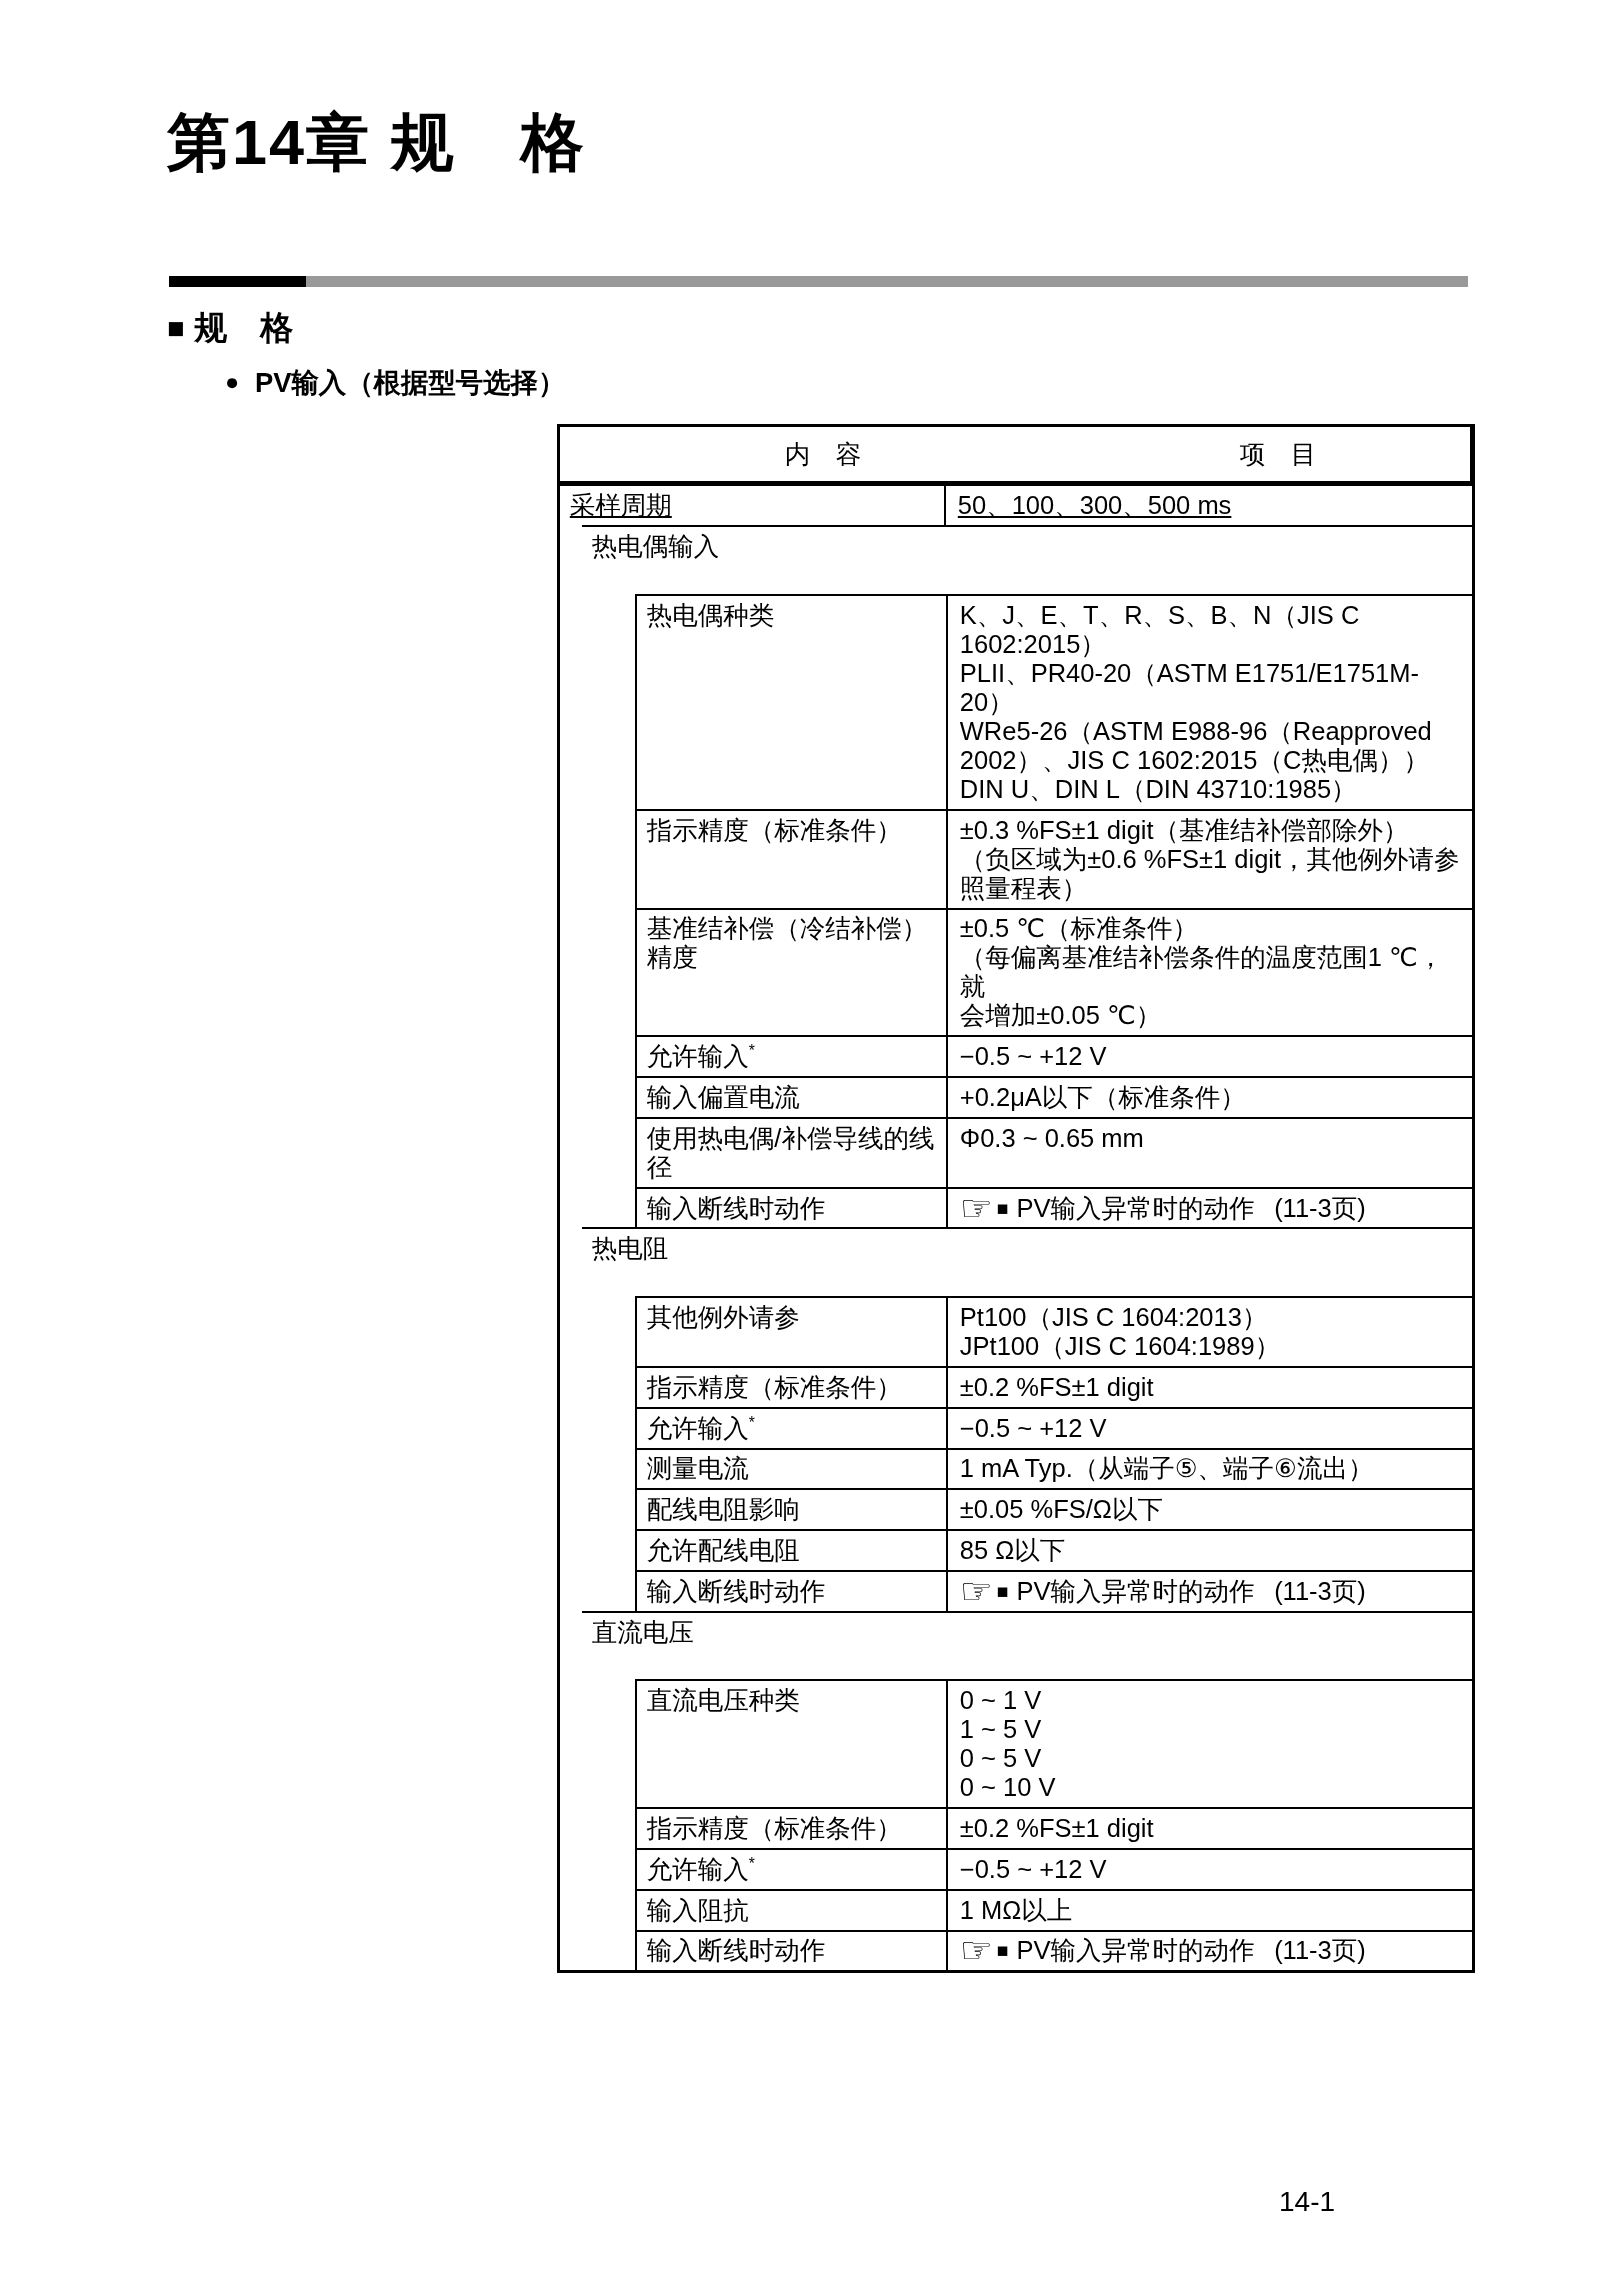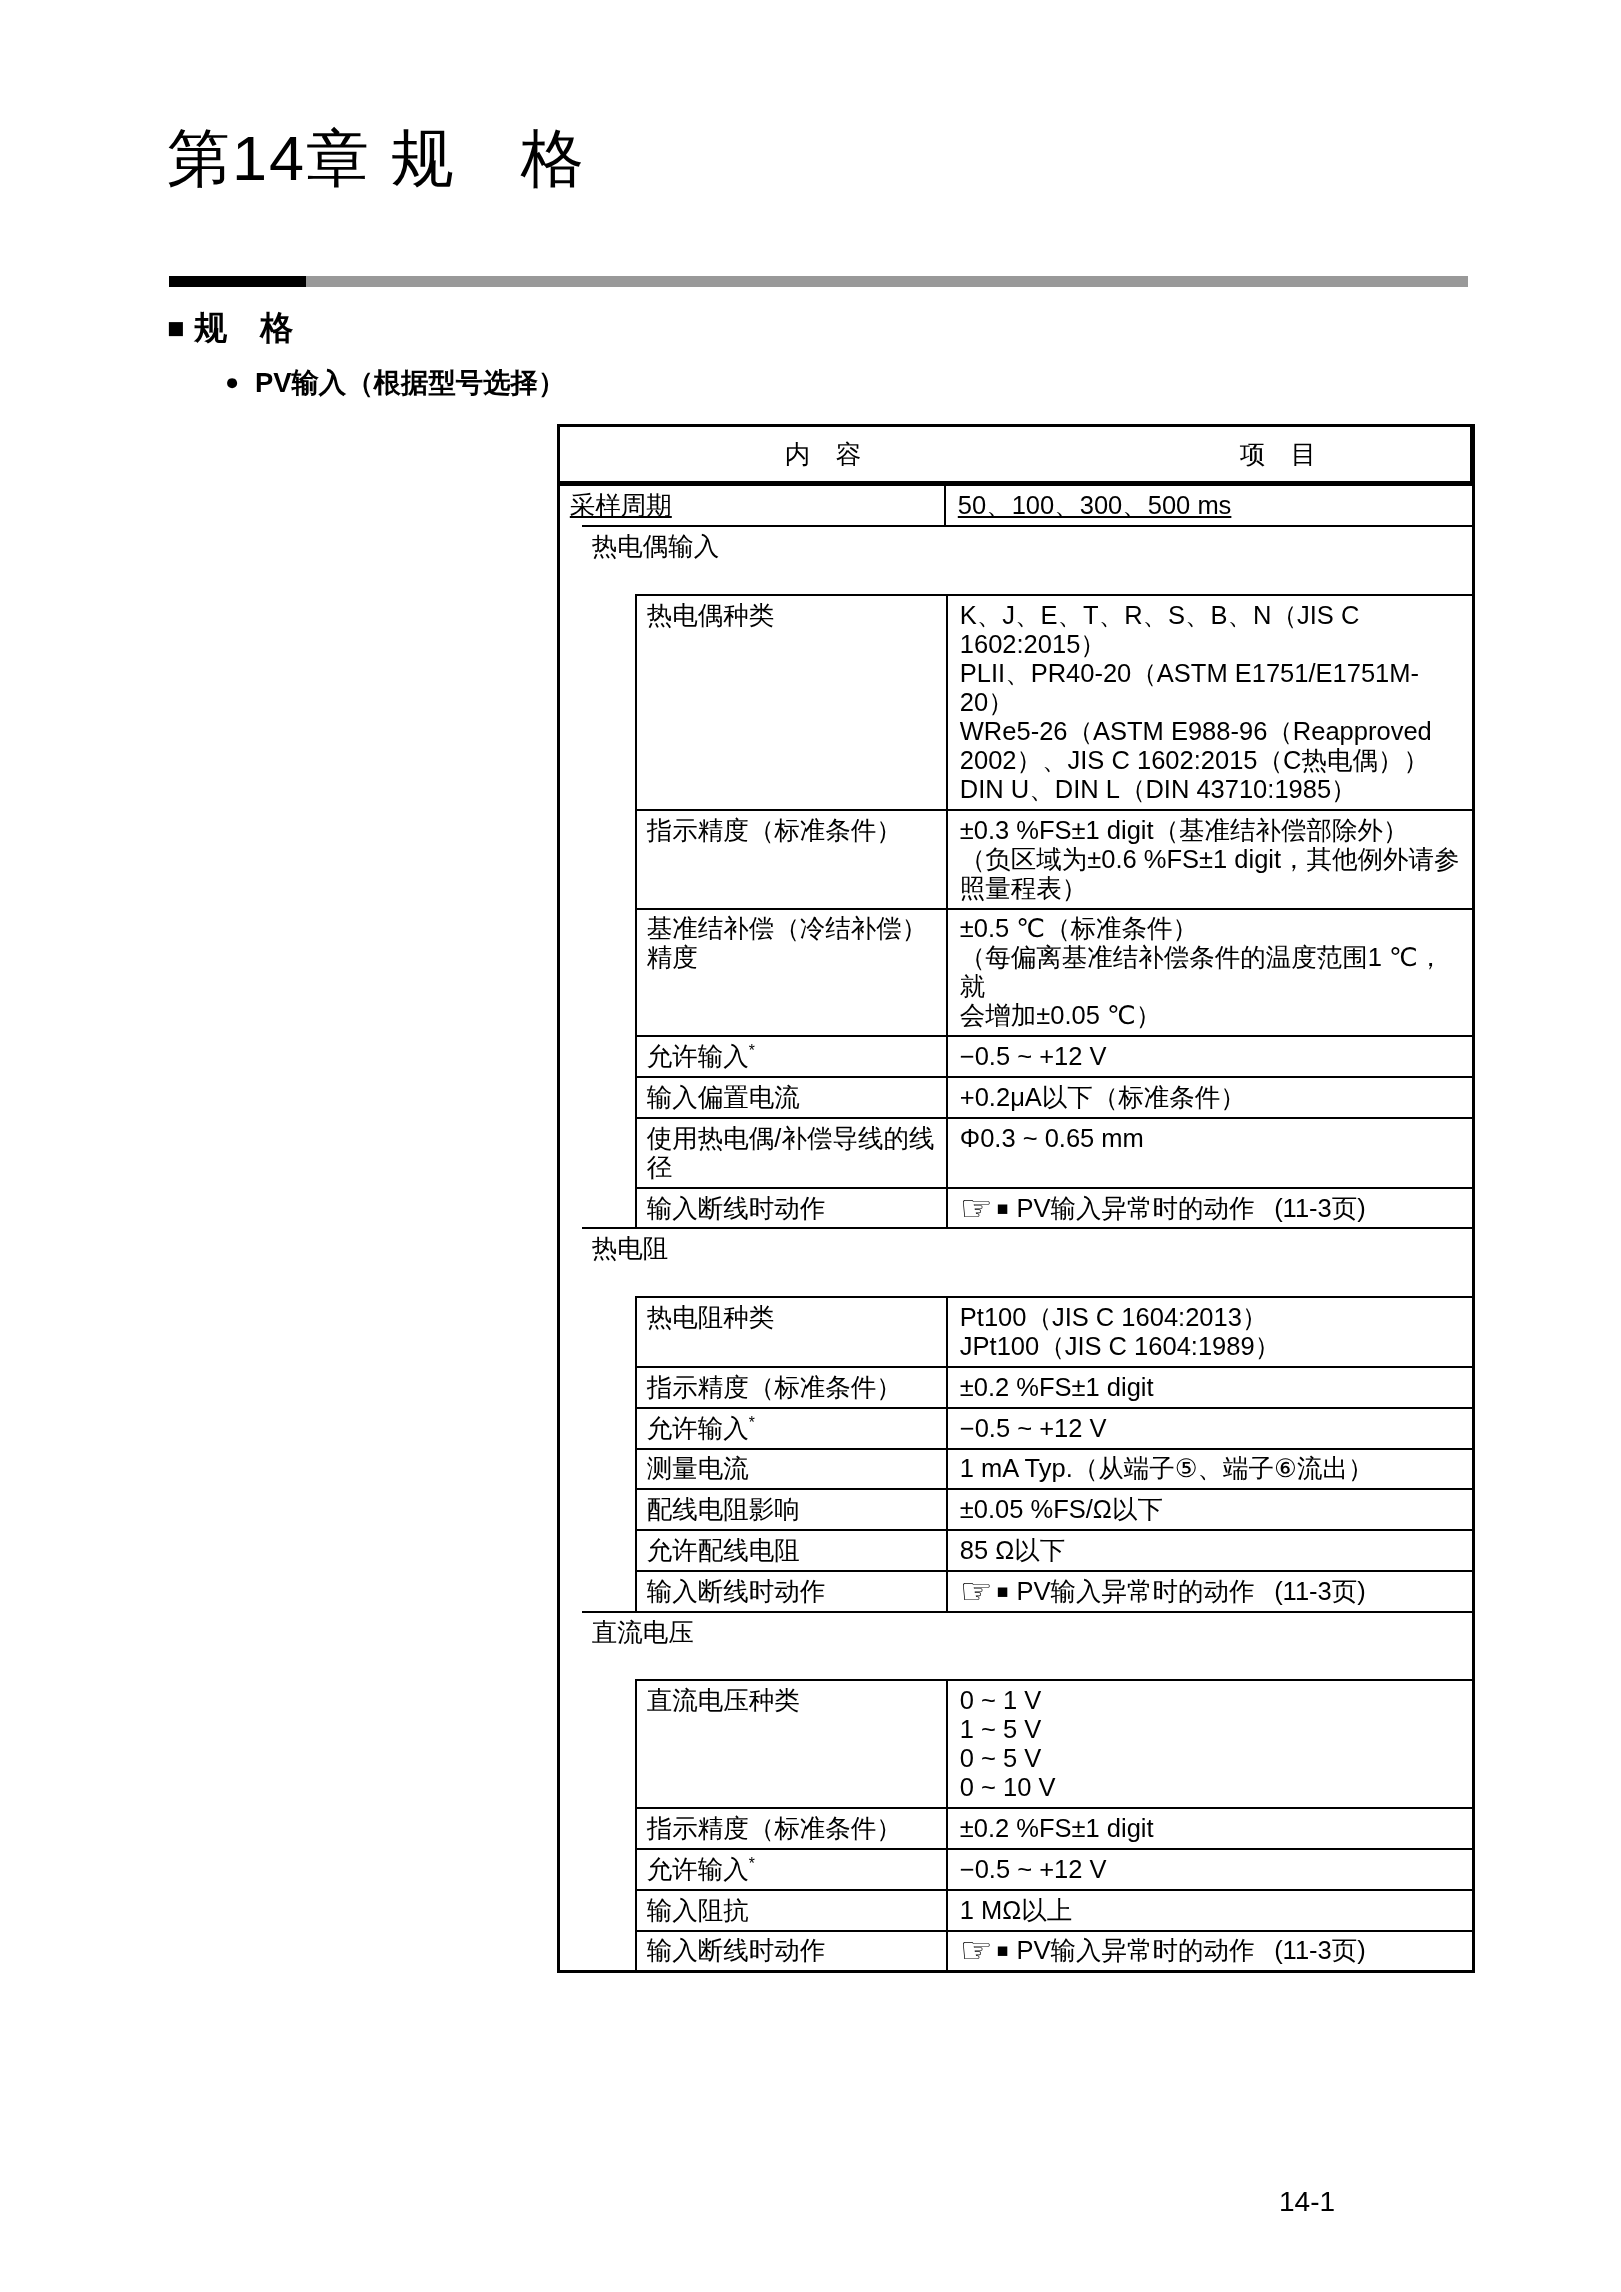--- a/index.html
+++ b/index.html
@@ -2,22 +2,22 @@
 <html><head>
 <meta charset="utf-8">
 <style>
   html,body{margin:0;padding:0;}
   body{
     width:1621px;height:2293px;position:relative;background:#ffffff;color:#000;
     font-family:"Liberation Sans","DejaVu Sans",sans-serif;overflow:hidden;
   }
   
   .doc-title{
-    position:absolute;left:167px;top:116px;
-    font-size:63px;font-weight:normal;letter-spacing:2px;white-space:nowrap;
+    position:absolute;left:167px;top:100px;
+    font-size:63px;font-weight:bold;letter-spacing:2px;white-space:nowrap;
   }
   .doc-title .title-word{margin-left:19.6px;}
   
   .rule{position:absolute;left:169px;top:276px;width:1299px;height:10.8px;background:#999;}
   .rule .rule-black{position:absolute;left:0;top:0;width:137px;height:10.8px;background:#000;}
   
   .sec-heading{
     position:absolute;left:167px;top:306px;
     font-size:33px;font-weight:bold;display:flex;align-items:center;
   }
@@ -160,21 +160,21 @@
     </div>
   </div>
 
   <div class="section">
     <div class="section-row">
       <div class="section-label">热电阻</div>
     </div>
     <div class="sub-block">
 
       <div class="sub-row">
-        <div class="sub-label">热电阻种类</div>
+        <div class="sub-label">其他例外请参</div>
         <div class="sub-value">
           <div>Pt100（JIS C 1604:2013）</div>
           <div>JPt100（JIS C 1604:1989）</div>
         </div>
       </div>
 
       <div class="sub-row">
         <div class="sub-label">指示精度（标准条件）</div>
         <div class="sub-value">±0.2 %FS±1 digit</div>
       </div>

